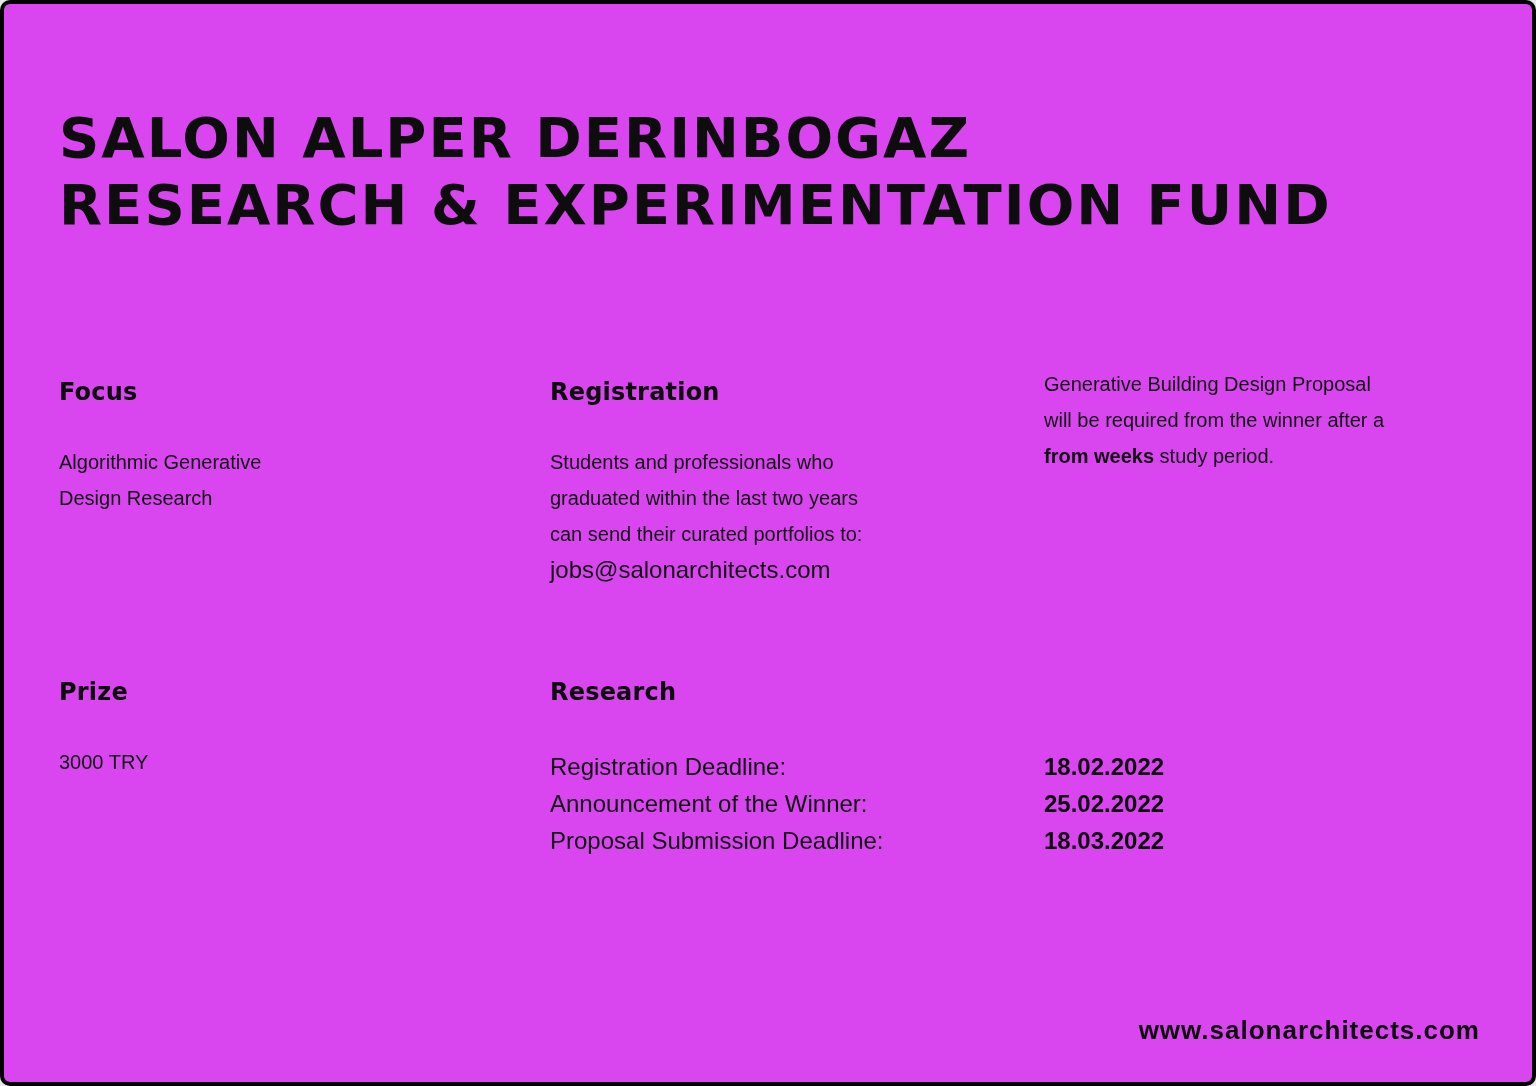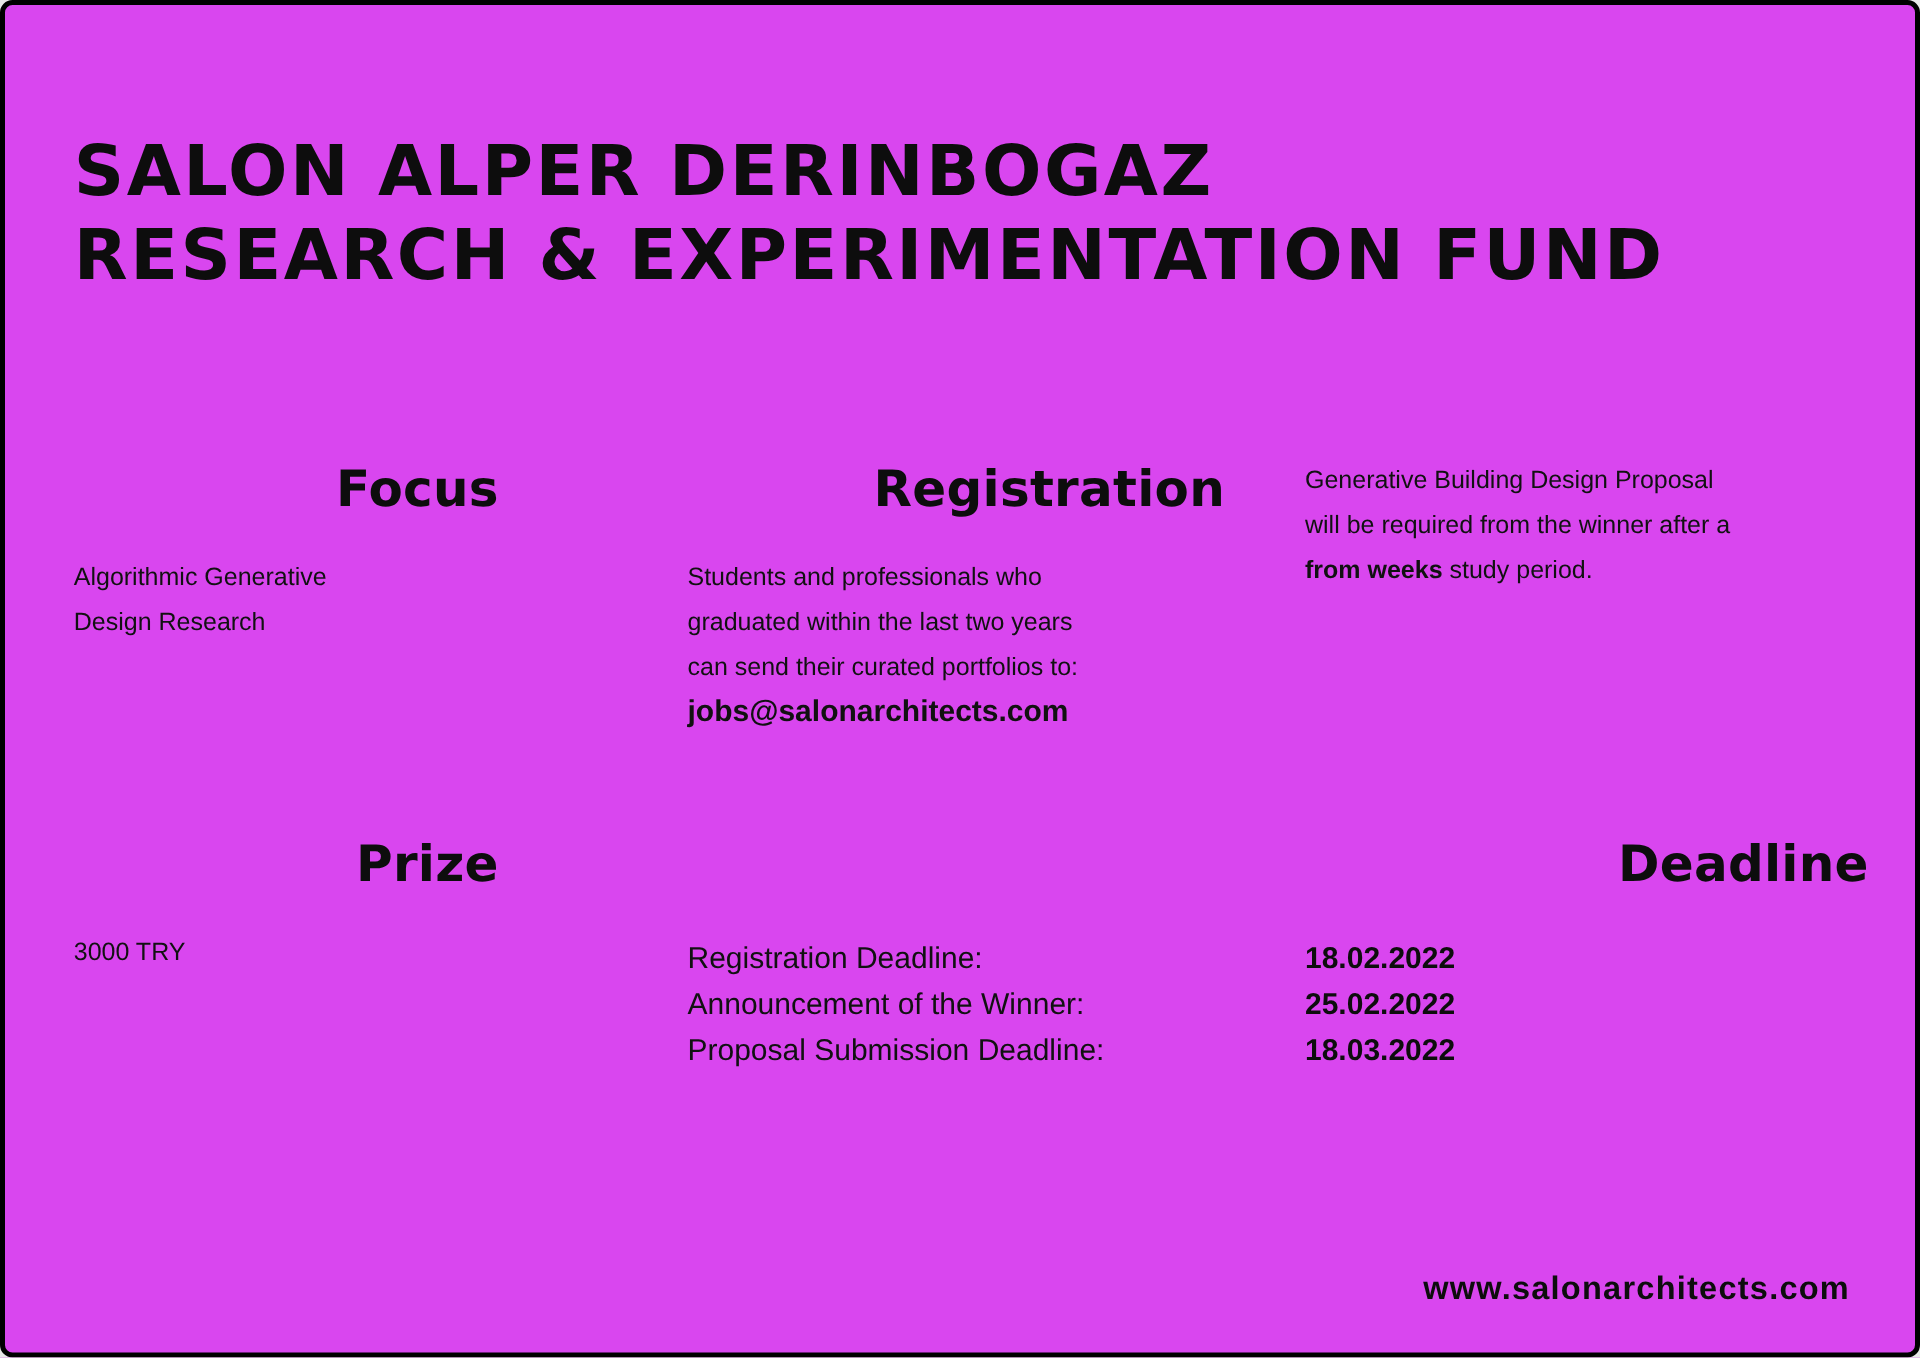--- a/index.html
+++ b/index.html
@@ -32,41 +32,40 @@
     white-space: pre-line;
     color: #0d0d0d;
   }
   .section {
     position: absolute;
   }
   .section h2 {
     margin: 0 0 26px 0;
     font-family: "DejaVu Sans", sans-serif;
     font-weight: 800;
-    font-size: 40px;
+    font-size: 24px;
     line-height: 52px;
     letter-spacing: 0.2px;
     color: #0d0d0d;
-    text-align: right;
   }
   .body-text {
     margin: 0;
     font-size: 20px;
     line-height: 36px;
     white-space: pre-line;
     color: #111111;
   }
   .bold {
     font-weight: bold;
   }
   .email-line {
     margin: 0;
     font-size: 24px;
     line-height: 36px;
-    font-weight: bold;
+    font-weight: normal;
     color: #111111;
   }
   .sec-focus        { left: 55px;   top: 362px; width: 340px; }
   .sec-registration { left: 546px;  top: 362px; width: 430px; }
   .sec-requirement  { left: 1040px; top: 362px; width: 450px; }
   .sec-prize        { left: 55px;   top: 662px; width: 340px; }
   .sec-deadline     { left: 546px;  top: 662px; width: 945px; }
   .deadline-rows {
     margin-top: 30px;
   }
@@ -124,21 +123,21 @@
 will be required from the winner after a
 </span><span class="bold">from weeks</span><span> study period.</span></p>
   </section>
 
   <section class="section sec-prize">
     <h2>Prize</h2>
     <p class="body-text">3000 TRY</p>
   </section>
 
   <section class="section sec-deadline">
-    <h2>Deadline</h2>
+    <h2>Research</h2>
     <div class="deadline-rows">
       <div class="deadline-row">
         <span class="deadline-label">Registration Deadline:</span>
         <span class="deadline-date">18.02.2022</span>
       </div>
       <div class="deadline-row">
         <span class="deadline-label">Announcement of the Winner:</span>
         <span class="deadline-date">25.02.2022</span>
       </div>
       <div class="deadline-row">

